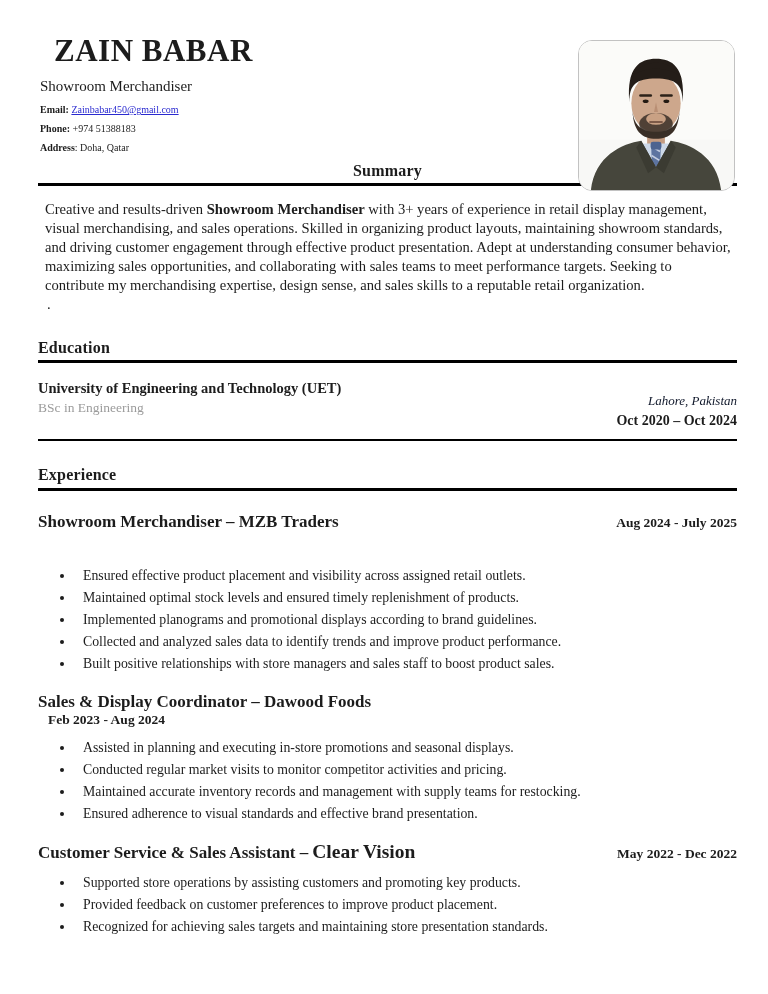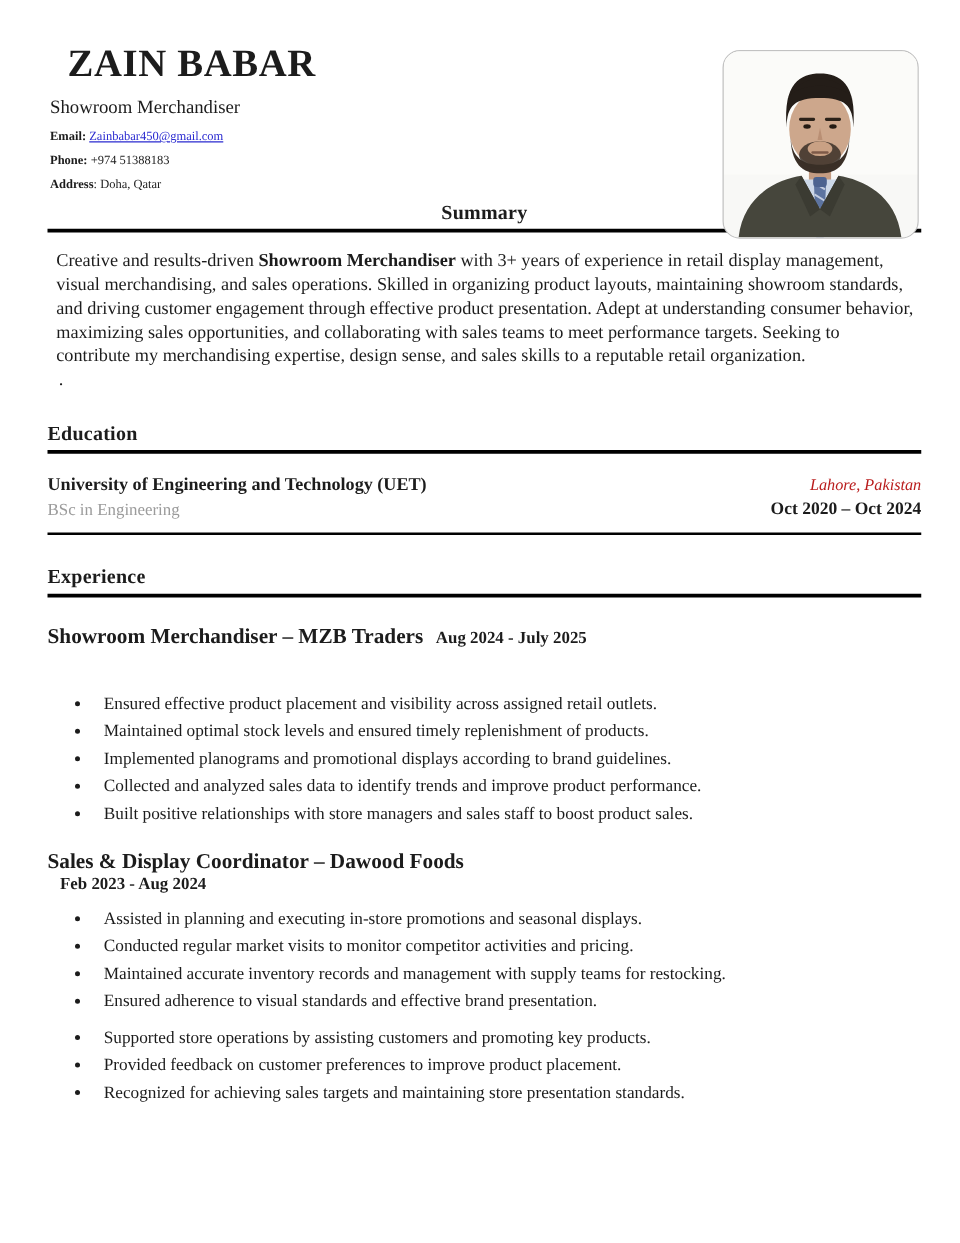--- a/index.html
+++ b/index.html
@@ -76,30 +76,31 @@
   }
   
   .edu-row {
     display: flex;
     justify-content: space-between;
     margin: 15px 0 9px 0;
   }
   .edu-inst { font-weight: bold; font-size: 14.5px; line-height: 20px; }
   .edu-deg  { color: #9b9b9b; font-size: 13.5px; line-height: 19px; }
   .edu-right { text-align: right; }
-  .edu-loc  { color: #b91c1c; font-style: italic; font-size: 13px; line-height: 20px; }
+  .edu-loc  { color: #0f172a; font-style: italic; font-size: 13px; line-height: 20px; margin-top: 13px; }
   .edu-dates{ font-weight: bold; font-size: 14px; line-height: 19px; }
   .edu-divider {
     border: none;
     border-top: 2.5px solid #000;
     margin: 0;
   }
   
   .job-head {
     display: flex;
+    justify-content: space-between;
     align-items: baseline;
   }
   .job1 .job-head { margin-top: 21px; }
   .job2 .job-head { margin-top: 20px; flex-direction: column; }
   .job3 .job-head { margin-top: 18px; }
   .job-title { font-size: 17px; font-weight: bold; }
   .company-large { font-size: 19.5px; font-weight: bold; }
   .job-dates { font-size: 13.5px; font-weight: bold; white-space: nowrap; padding-left: 10px; }
   ul.bullets {
     margin: 12px 0 0 0;
@@ -211,20 +212,27 @@
     </div>
     <ul class="bullets">
         <li>Assisted in planning and executing in-store promotions and seasonal displays.</li>
         <li>Conducted regular market visits to monitor competitor activities and pricing.</li>
         <li>Maintained accurate inventory records and management with supply teams for restocking.</li>
         <li>Ensured adherence to visual standards and effective brand presentation.</li>
       </ul>
   </div>
 
   <div class="job job3">
+    <div class="job-head">
+      <span>
+        <span class="job-title">Customer Service &amp; Sales Assistant –</span>
+        <span class="company-large">Clear Vision</span>
+      </span>
+      <span class="job-dates">May 2022 - Dec 2022</span>
+    </div>
     <ul class="bullets">
         <li>Supported store operations by assisting customers and promoting key products.</li>
         <li>Provided feedback on customer preferences to improve product placement.</li>
         <li>Recognized for achieving sales targets and maintaining store presentation standards.</li>
       </ul>
   </div>
 
 </div>
 
 </body></html>

